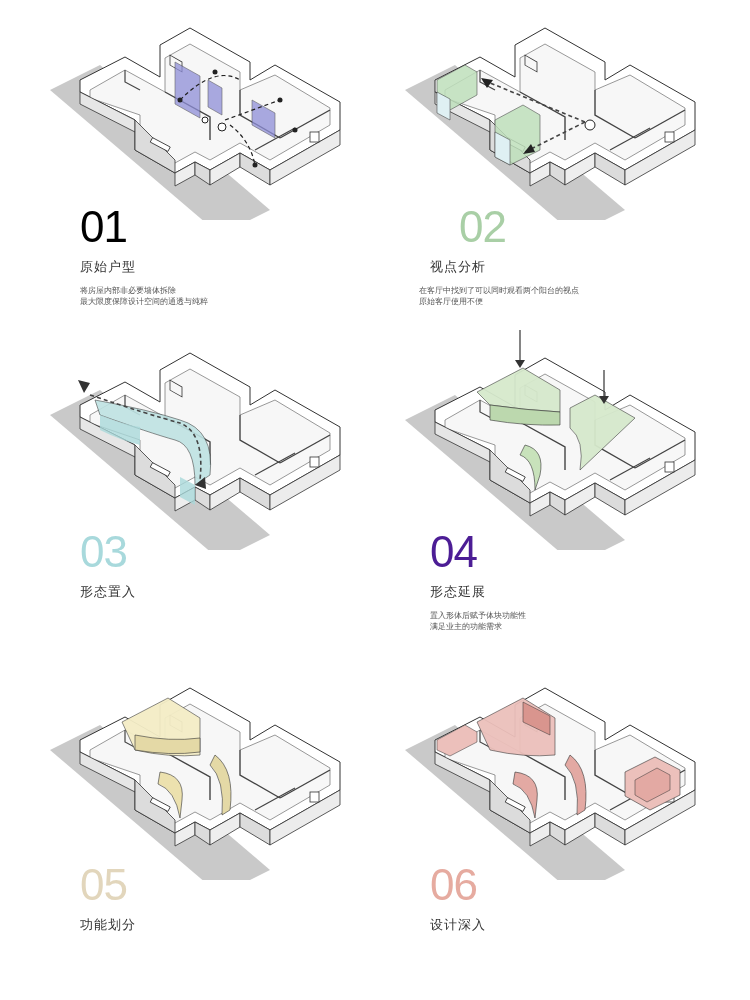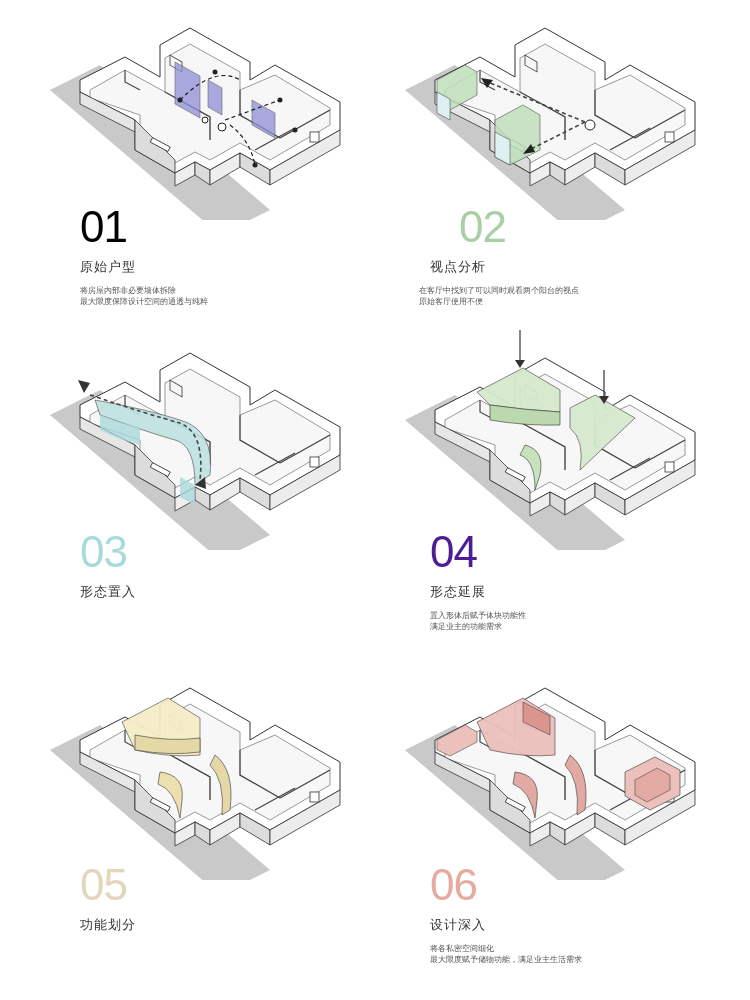--- a/index.html
+++ b/index.html
@@ -153,17 +153,13 @@
       <path d="M128,22 L155,36 L155,55 L128,42 Z" fill="#d9958e" stroke="#333" stroke-width="0.5"></path>
       <path d="M120,92 Q145,95 142,120 L140,138 Q135,110 118,104 Z" fill="#e3a9a3" stroke="#333" stroke-width="0.6"></path>
       <path d="M175,75 Q195,90 190,130 L182,135 Q185,100 170,85 Z" fill="#e3a9a3" stroke="#333" stroke-width="0.6"></path>
       <polygon points="230,92 260,77 285,90 285,115 255,130 230,116" fill="#ecc0bb" stroke="#333" stroke-width="0.6"></polygon>
       <polygon points="240,100 262,88 275,95 275,110 252,122 240,115" fill="#e3a9a3" stroke="#333" stroke-width="0.5"></polygon>
       <polygon points="42,60 70,45 82,52 82,62 55,76 42,70" fill="#ecc0bb" stroke="#333" stroke-width="0.5"></polygon>
     </g>
   </svg>
   <div class="num" style="left:55px;top:203px;color:#e6aba0;">06</div>
   <div class="title" style="left:55px;top:256px;">设计深入</div>
-  <div class="desc" style="left:55px;top:283px;">
-    <div>将各私密空间细化</div>
-    <div>最大限度赋予储物功能，满足业主生活需求</div>
-  </div>
 </div>
 
 </body></html>

